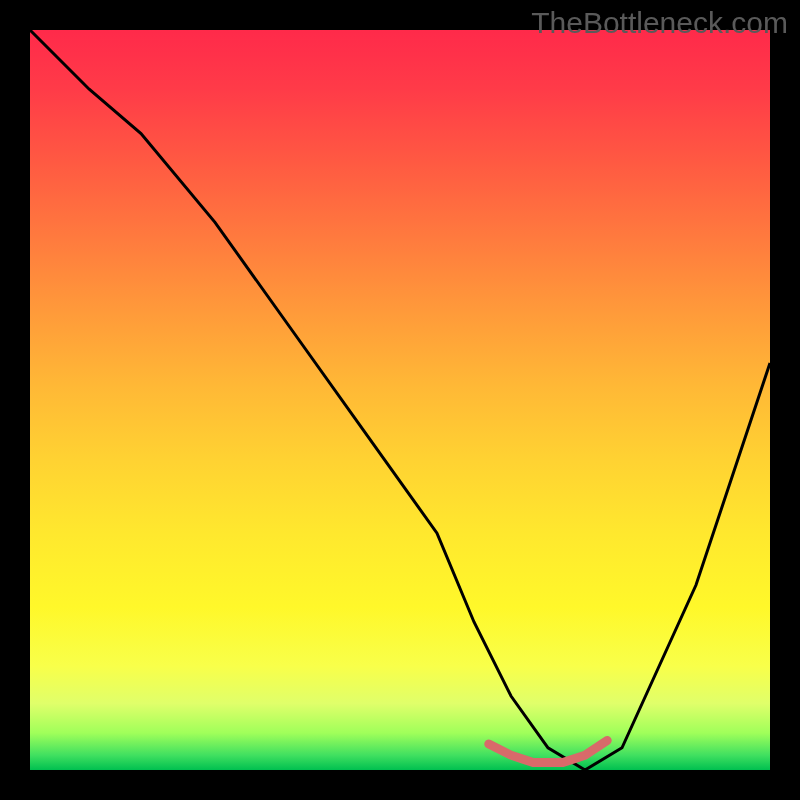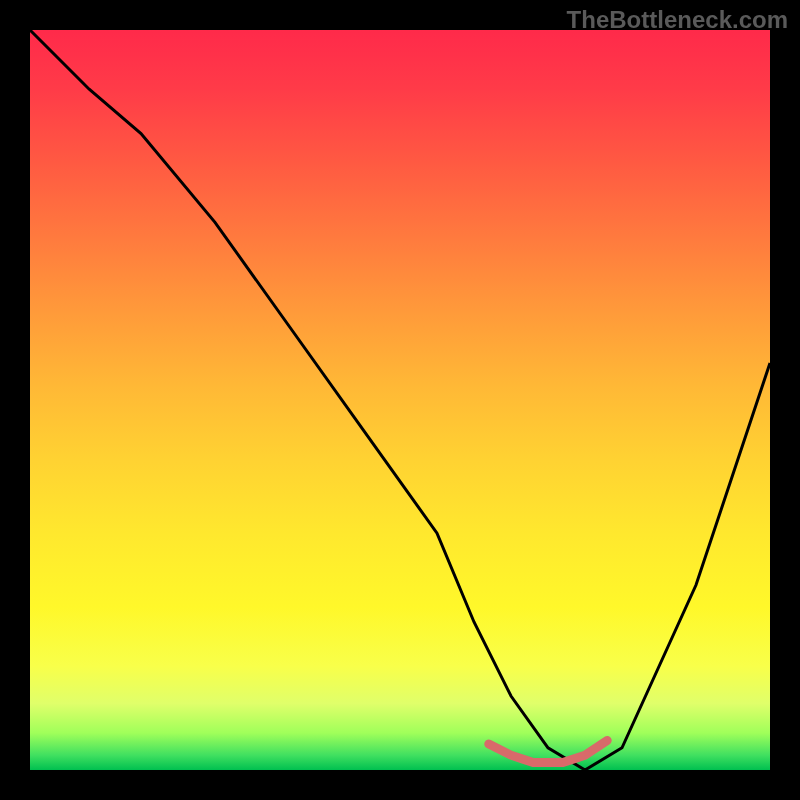--- a/index.html
+++ b/index.html
@@ -9,22 +9,22 @@
     height: 800px;
     background: #000;
     position: relative;
     font-family: Arial, sans-serif;
   }
   .watermark {
     position: absolute;
     top: 6px;
     right: 12px;
     color: #5a5a5a;
-    font-size: 24px;
-    font-weight: 700;
+    font-size: 30px;
+    font-weight: 400;
     z-index: 10;
   }
   .plot-area {
     position: absolute;
     left: 30px;
     top: 30px;
     width: 740px;
     height: 740px;
     background: linear-gradient(to bottom,
       #ff2a4a 0%,

